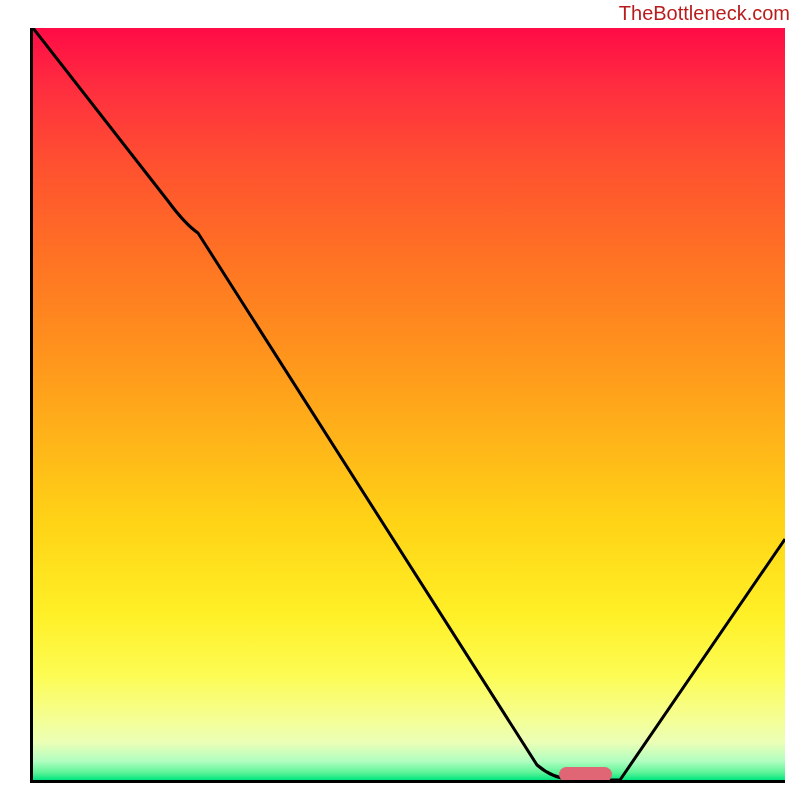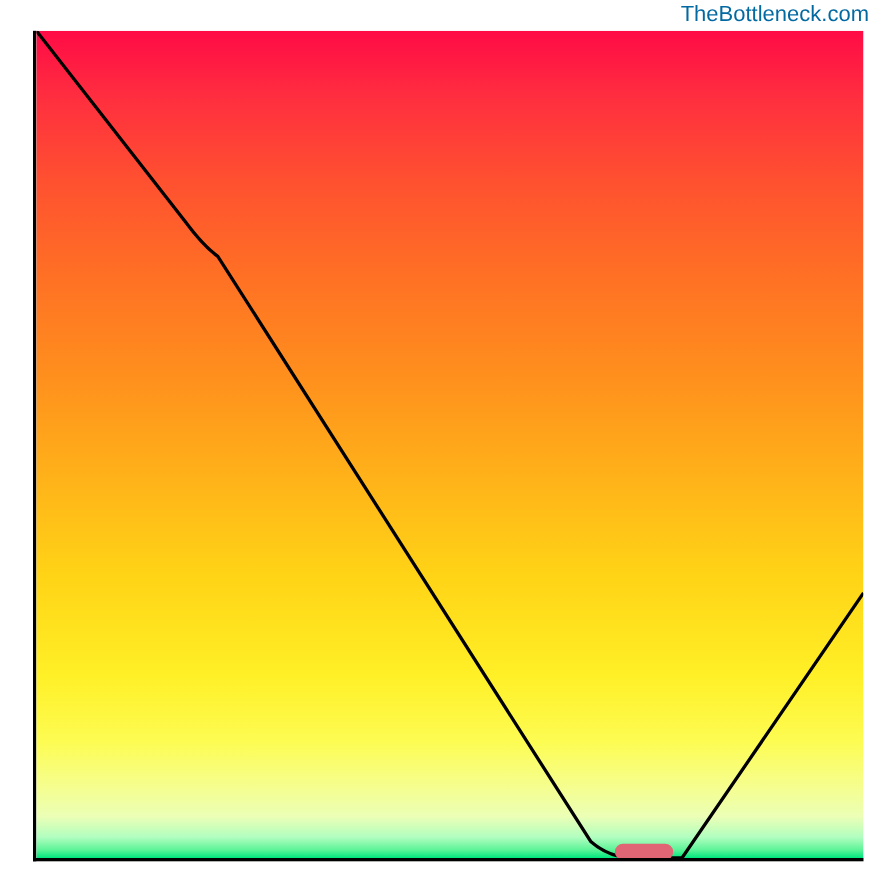--- a/index.html
+++ b/index.html
@@ -13,21 +13,21 @@
   .container {
     position: relative;
     width: 800px;
     height: 800px;
   }
   .watermark {
     position: absolute;
     top: 2px;
     right: 10px;
     font-size: 20px;
-    color: #0369a1;
+    color: #b91c1c;
     font-weight: 500;
     z-index: 10;
   }
   .plot-area {
     position: absolute;
     left: 30px;
     top: 28px;
     width: 752px;
     height: 752px;
     border: 3px solid #000;

